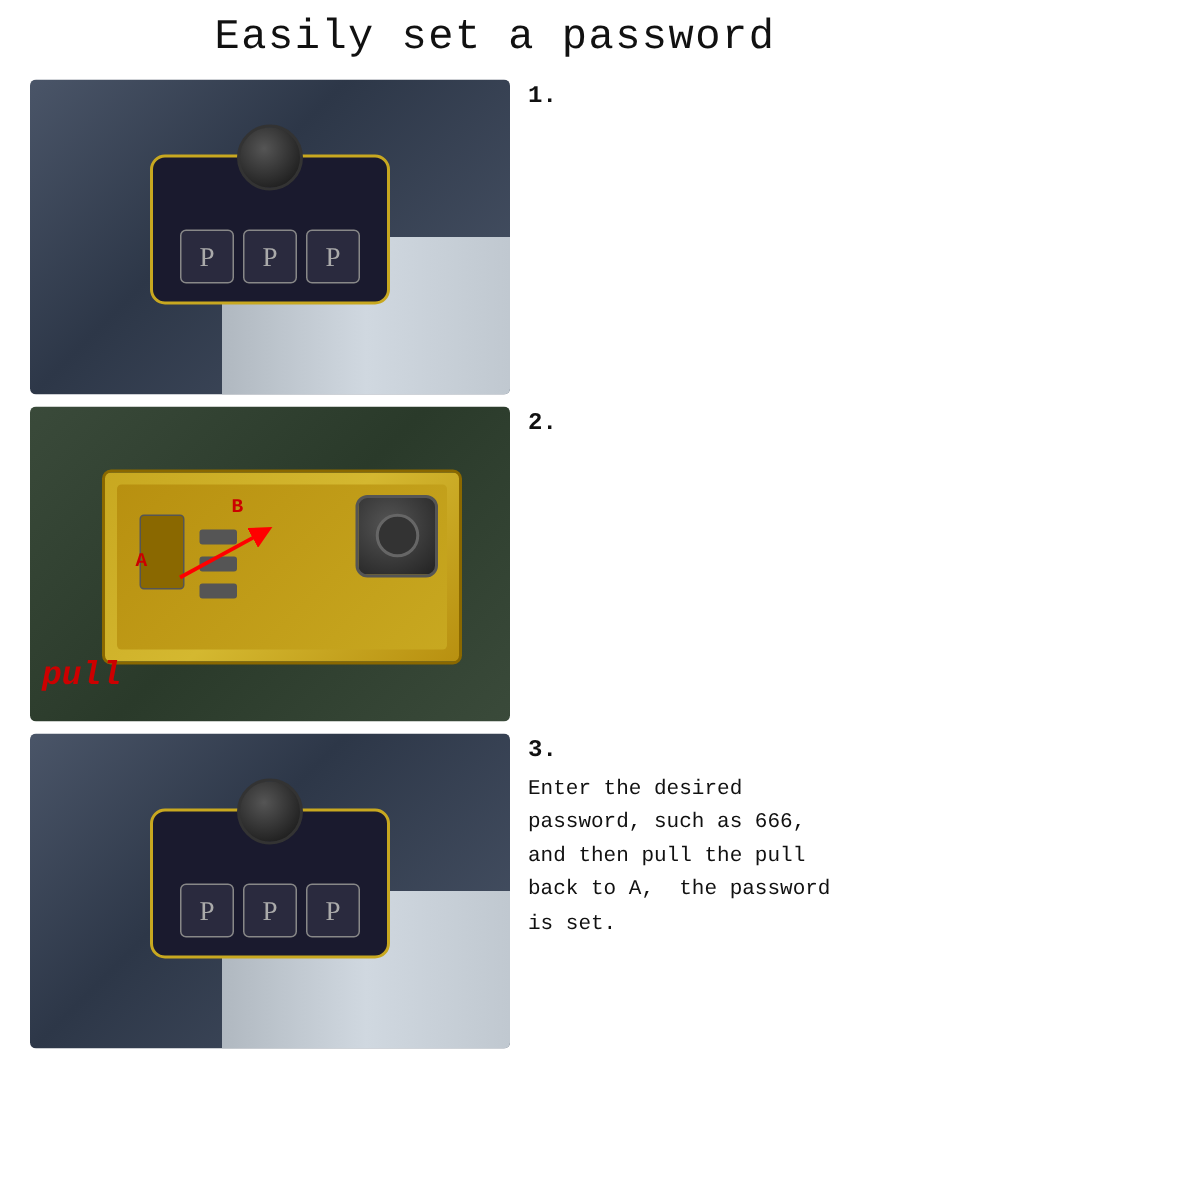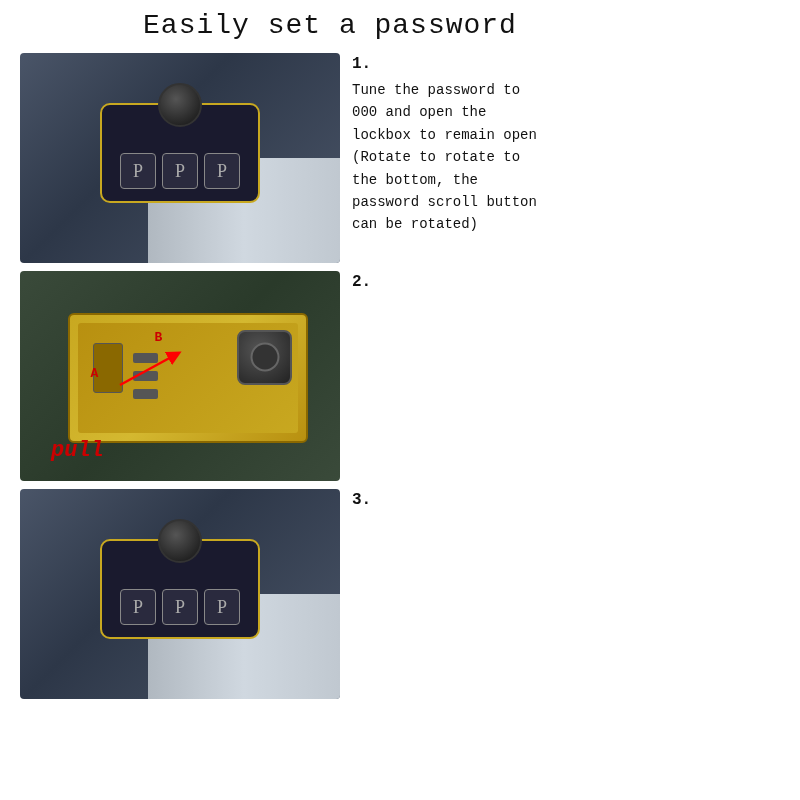--- a/index.html
+++ b/index.html
@@ -154,21 +154,21 @@
       left: 8px;
       right: 8px;
       bottom: 8px;
       background: linear-gradient(135deg, #b89010 0%, #c8a820 100%);
       border-radius: 3px;
     }
 
     .pull-text {
       position: absolute;
       bottom: 18px;
-      left: 31px;
+      left: 8px;
       color: #cc0000;
       font-size: 22px;
       font-family: 'Courier New', monospace;
       font-style: italic;
       font-weight: bold;
     }
 
     .arrow-a {
       position: absolute;
       top: 45%;
@@ -300,27 +300,20 @@
             <div class="combo-display">
               <div class="combo-digit">P</div>
               <div class="combo-digit">P</div>
               <div class="combo-digit">P</div>
             </div>
           </div>
         </div>
       </div>
       <div class="step-text-block">
         <div class="step-number">1.</div>
-        <div class="step-description">Tune the password to
-000 and open the
-lockbox to remain open
-(Rotate to rotate to
-the bottom, the
-password scroll button
-can be rotated)</div>
       </div>
     </div>
 
     <div class="step-row">
       <div class="step-image">
         <div class="img2-bg">
           <div class="mechanism-plate">
             <div class="mechanism-inner">
 
               <div style="position:absolute; left:15px; top:20px; width:30px; height:50px; background:#8a6800; border-radius:3px; border:1px solid #555;"></div>
@@ -357,17 +350,22 @@
             <div class="combo-display">
               <div class="combo-digit">P</div>
               <div class="combo-digit">P</div>
               <div class="combo-digit">P</div>
             </div>
           </div>
         </div>
       </div>
       <div class="step-text-block">
         <div class="step-number">3.</div>
+        <div class="step-description">Enter the desired
+password, such as 666,
+and then pull the pull
+back to A,  the password
+is set.</div>
       </div>
     </div>
 
   </div>
 </div>
 
 </body></html>

